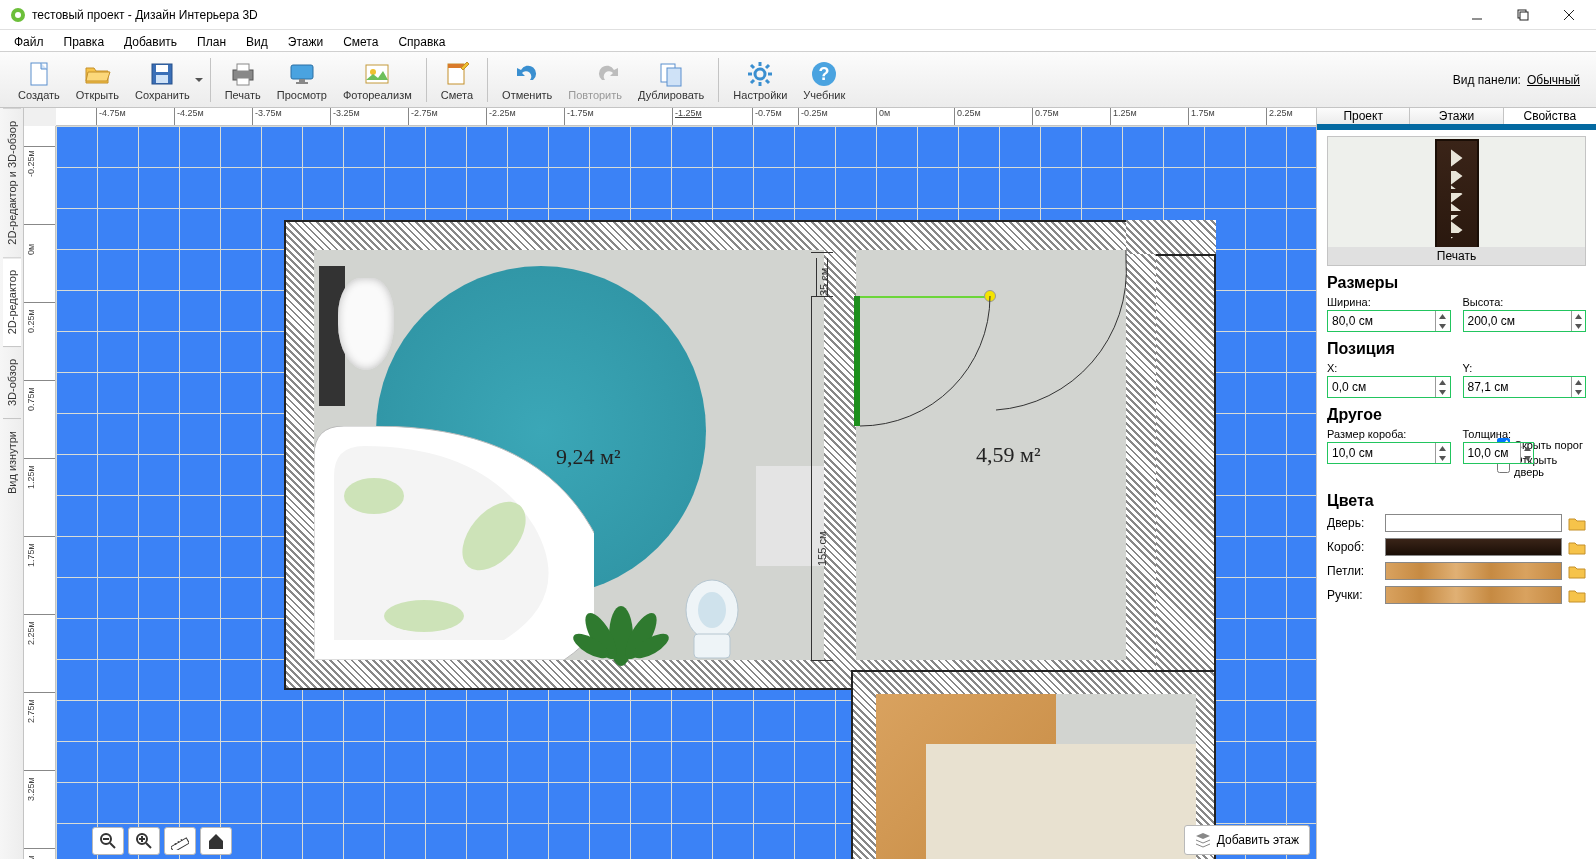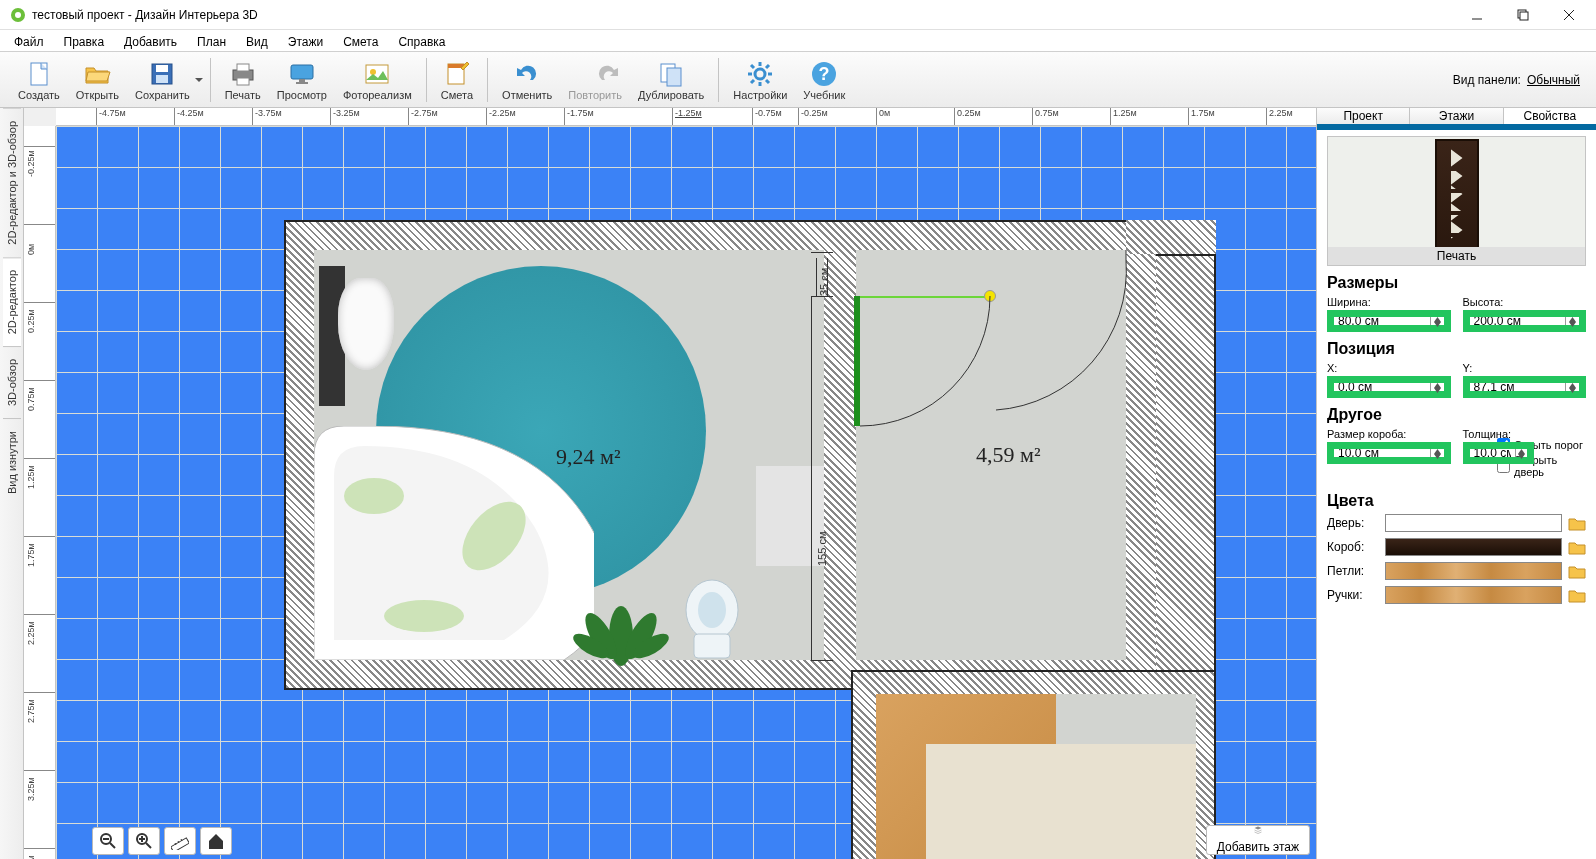--- a/index.html
+++ b/index.html
@@ -65,39 +65,39 @@
 .shelf { position: absolute; background: #e4e4e4; }
 
 .door-line { position: absolute; background: #1c8f1c; }
 .door-handle { position: absolute; width: 12px; height: 12px; background: #f5e400; border: 1px solid #999; border-radius: 50%; }
 
 
 .bottom-tools { position: absolute; left: 36px; bottom: 4px; display: flex; gap: 4px; }
 .bottom-tools .btn { width: 32px; height: 28px; background: #fff; border: 1px solid #b9b9b9; border-radius: 3px; display: flex; align-items: center; justify-content: center; cursor: pointer; }
 .bottom-tools .btn svg { width: 18px; height: 18px; }
 .bottom-buttons { position: absolute; right: 6px; bottom: 4px; display: flex; gap: 8px; }
-.bottom-buttons .pill { height: 30px; background: #fff; border: 1px solid #b9b9b9; border-radius: 3px; display: flex; align-items: center; padding: 0 10px; font-size: 12px; cursor: pointer; gap: 6px; flex-direction: column; }
+.bottom-buttons .pill { height: 30px; background: #fff; border: 1px solid #b9b9b9; border-radius: 3px; display: flex; align-items: center; padding: 0 10px; font-size: 12px; cursor: pointer; gap: 6px; }
 .bottom-buttons .pill svg { width: 16px; height: 16px; }
 
 
 .right-panel { width: 280px; background: #fff; border-left: 1px solid #c4c4c4; display: flex; flex-direction: column; }
 .rp-tabs { height: 22px; display: flex; border-bottom: 6px solid #0369a1; }
 .rp-tab { flex: 1; display: flex; align-items: center; justify-content: center; font-size: 12px; border-right: 1px solid #c4c4c4; cursor: pointer; background: linear-gradient(#fcfcfc,#ececec); }
 .rp-tab:last-child { border-right: none; }
 .rp-tab.active { background: #fff; }
 .rp-body { flex: 1; overflow: auto; padding: 6px 10px; font-size: 12px; }
 .preview { height: 130px; background: #eef0ec; border: 1px solid #c4c4c4; display: flex; flex-direction: column; align-items: center; justify-content: flex-end; margin-bottom: 4px; position: relative; }
 .preview .door-img { width: 44px; height: 110px; background: linear-gradient(#3a2418,#2a180e); border: 2px solid #1a0e06; position: relative; margin-bottom: 16px; }
 .preview .door-img::after { content: ''; position: absolute; left: 50%; top: 8px; width: 12px; height: 90px; transform: translateX(-50%); background: repeating-linear-gradient(180deg,#e8e4d8 0,#e8e4d8 18px,transparent 18px,transparent 22px); clip-path: polygon(0 0,100% 10%,0 20%,100% 30%,0 40%,100% 50%,0 60%,100% 70%,0 80%,100% 90%,0 100%); }
 .preview .caption { position: absolute; bottom: 0; left: 0; right: 0; height: 18px; background: #e0e0e0; text-align: center; font-size: 12px; line-height: 18px; }
 .section-h { font-weight: bold; font-size: 16px; margin: 8px 0 4px; }
 .field-row { display: flex; gap: 12px; margin-bottom: 6px; }
 .field { flex: 1; }
 .field label { display: block; font-size: 11px; margin-bottom: 2px; }
-.spin { display: flex; border: 7px solid #22c55e; height: 22px; }
+.spin { display: flex; border: 1px solid #22c55e; height: 22px; }
 .spin input { border: none; width: 100%; padding: 0 4px; font-size: 12px; outline: none; }
 .spin .arrows { width: 16px; display: flex; flex-direction: column; border-left: 1px solid #9a9a9a; }
 .spin .arrows div { flex: 1; display: flex; align-items: center; justify-content: center; cursor: pointer; }
 .spin .arrows svg { width: 7px; height: 5px; }
 .check { display: flex; align-items: center; gap: 4px; font-size: 11px; margin-bottom: 3px; }
 .check input { width: 13px; height: 13px; }
 .color-row { display: flex; align-items: center; margin-bottom: 6px; gap: 6px; }
 .color-row .label { width: 52px; font-size: 12px; }
 .color-row .swatch { flex: 1; height: 18px; border: 1px solid #888; }
 .color-row .folder { width: 18px; height: 16px; cursor: pointer; }

